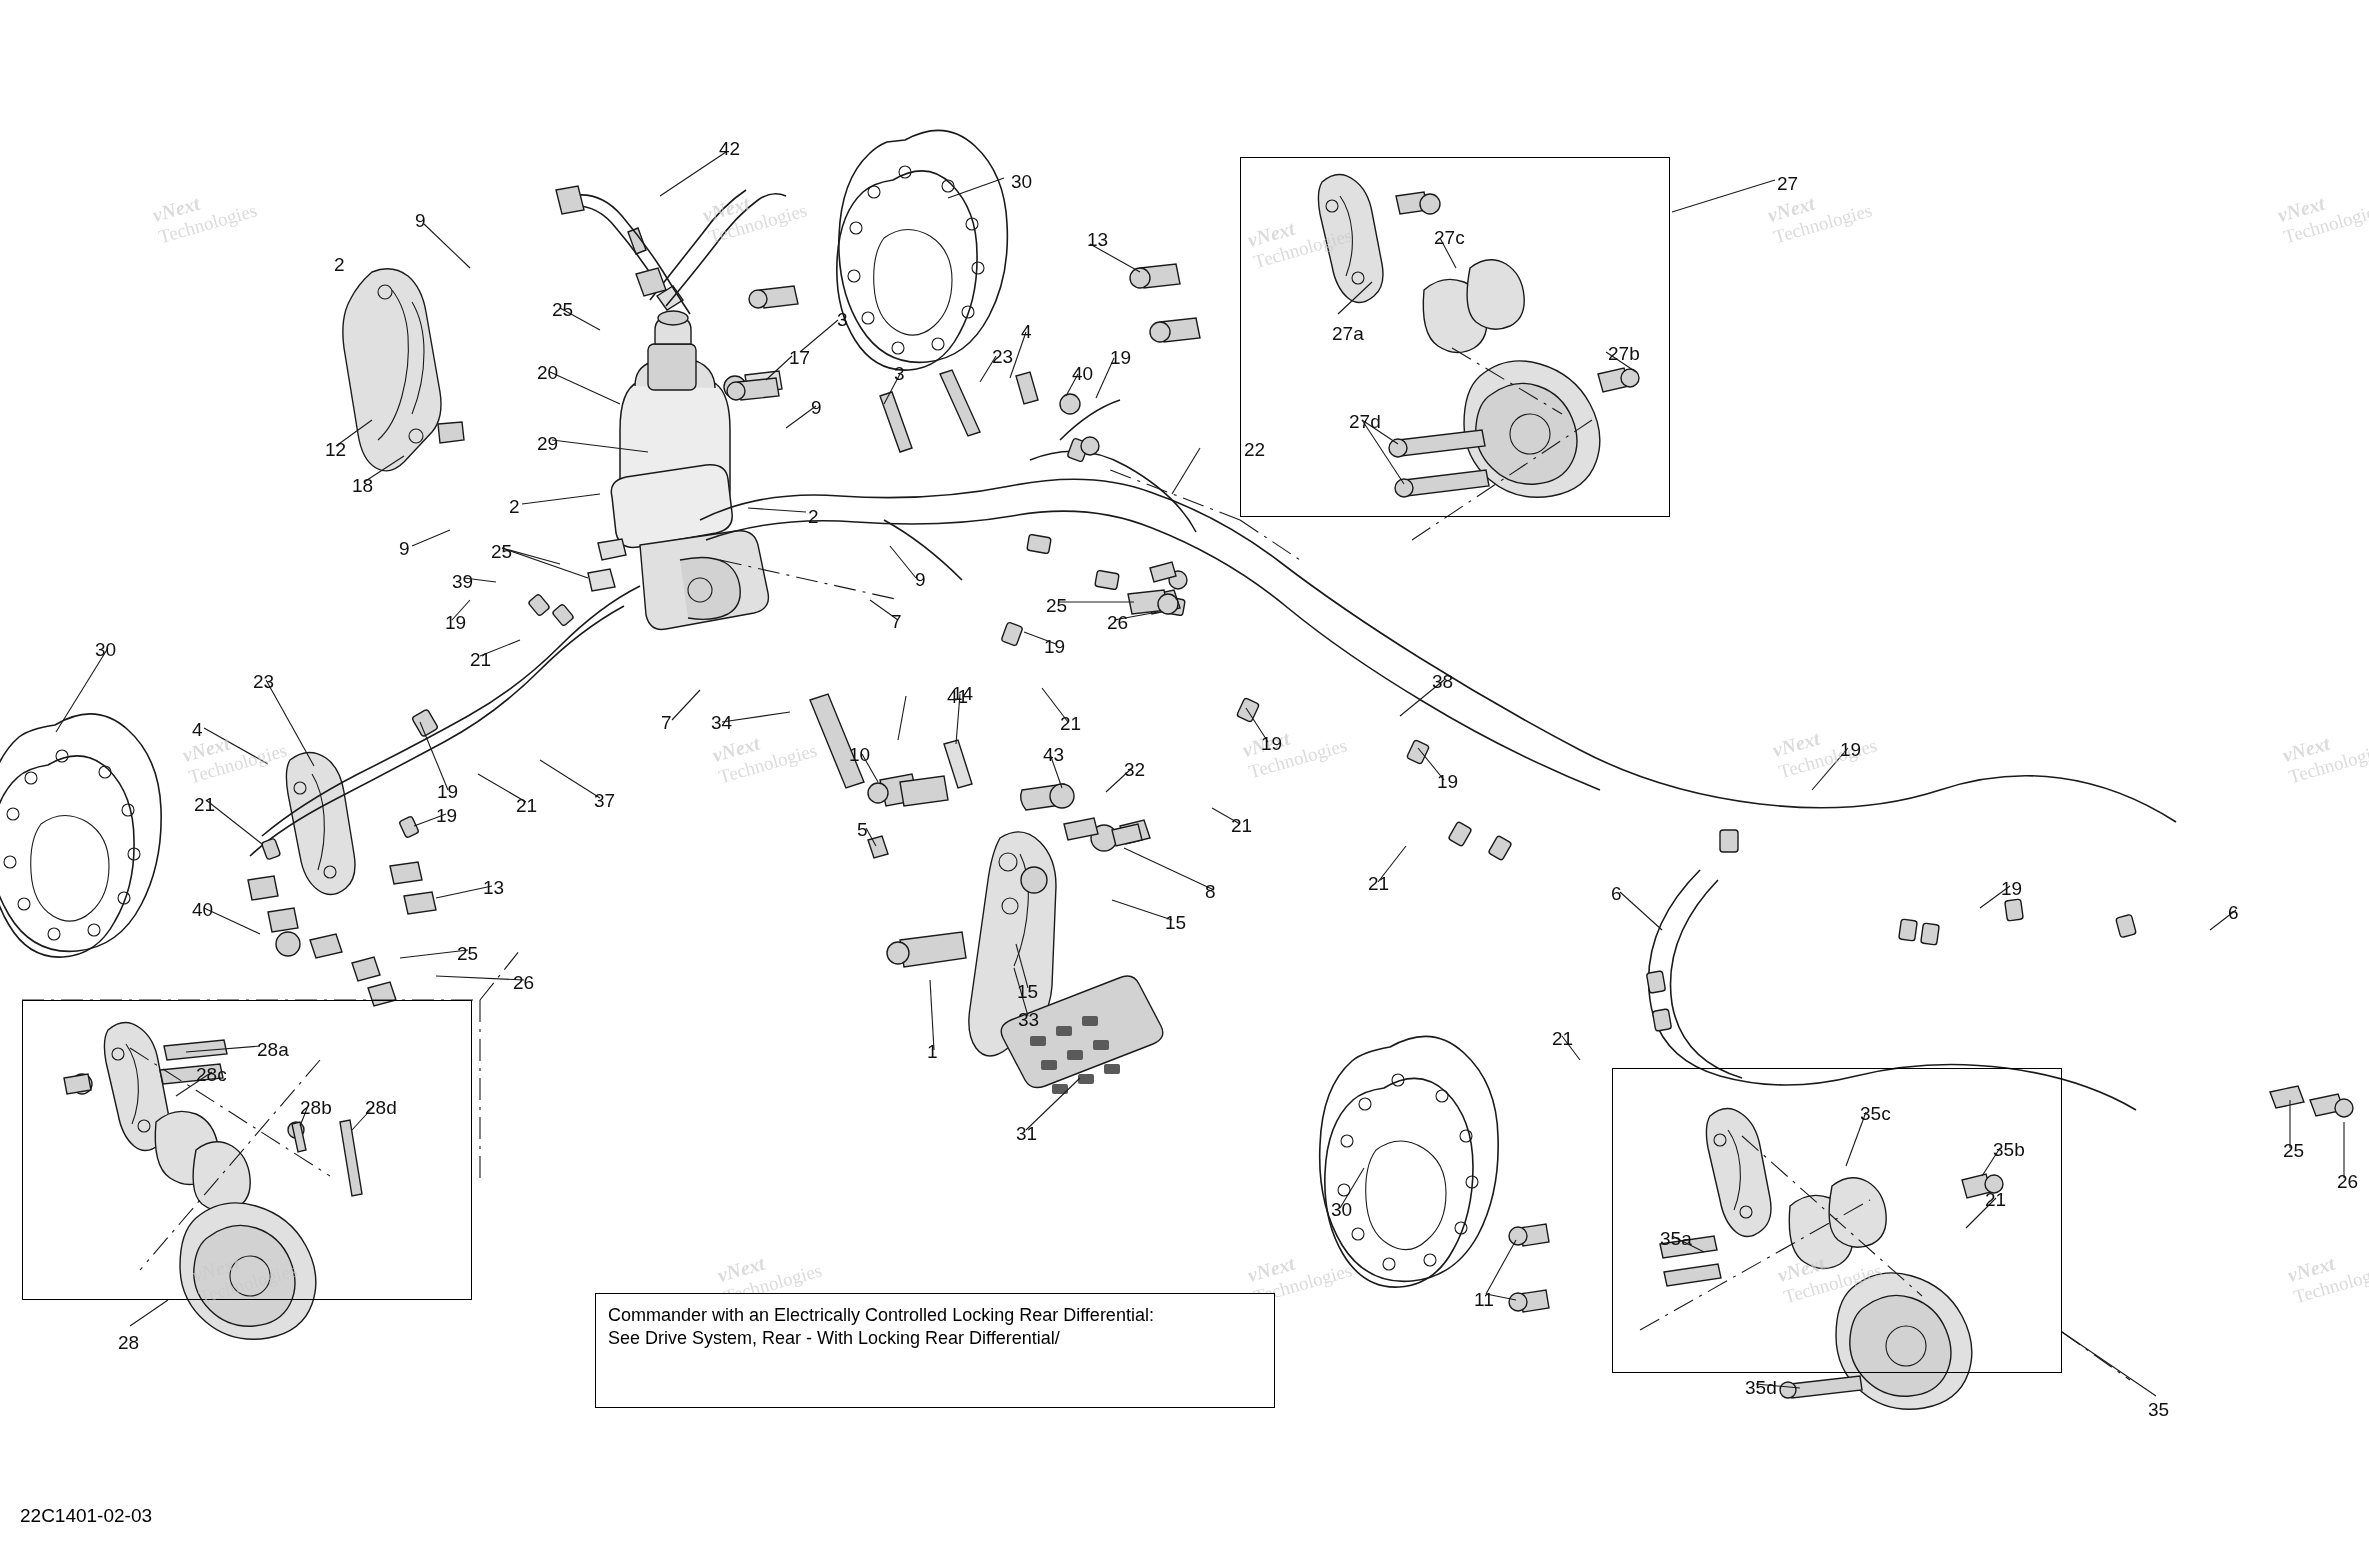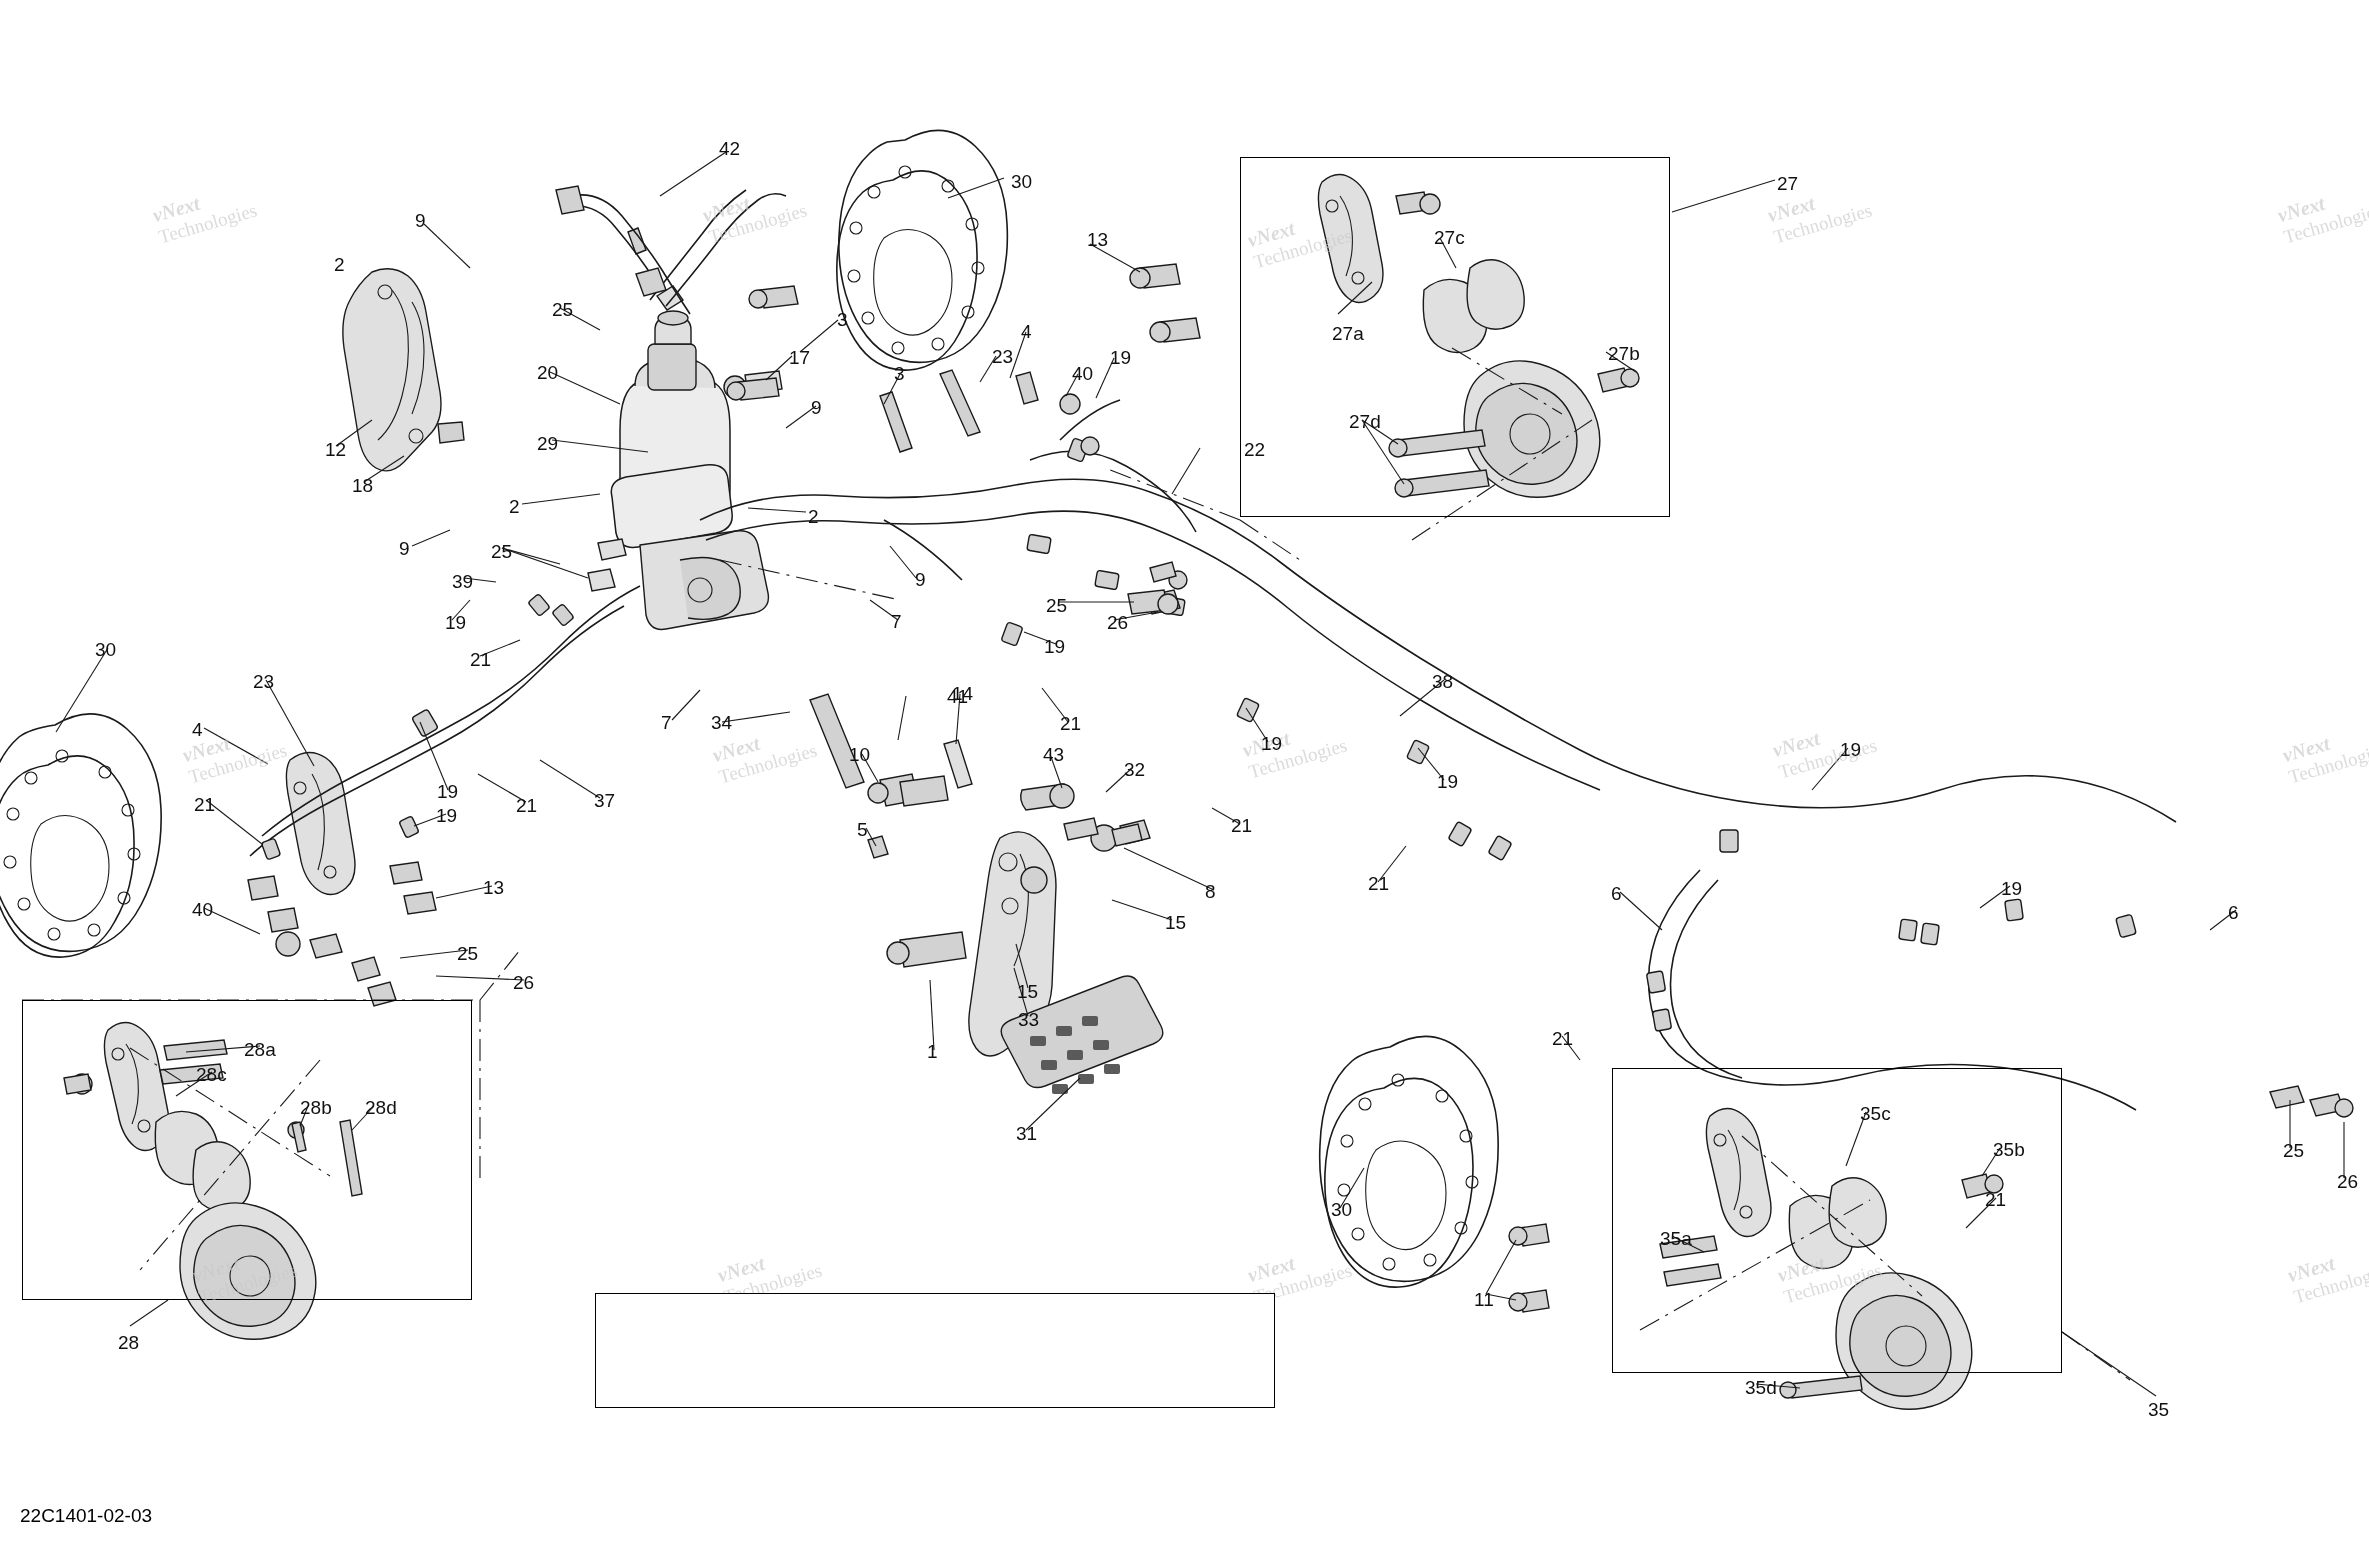--- a/index.html
+++ b/index.html
@@ -575,37 +575,41 @@
       <div class="callout" style="left: 1205px; top: 882px;">8</div>
       <div class="callout" style="left: 483px; top: 878px;">13</div>
       <div class="callout" style="left: 436px; top: 806px;">19</div>
       <div class="callout" style="left: 192px; top: 900px;">40</div>
       <div class="callout" style="left: 457px; top: 944px;">25</div>
       <div class="callout" style="left: 513px; top: 973px;">26</div>
       <div class="callout" style="left: 1165px; top: 913px;">15</div>
       <div class="callout" style="left: 1017px; top: 982px;">15</div>
       <div class="callout" style="left: 1018px; top: 1010px;">33</div>
       <div class="callout" style="left: 927px; top: 1042px;">1</div>
-      <div class="callout" style="left: 244px; top: 1040px;">28a</div>
+      <div class="callout" style="left: 257px; top: 1040px;">28a</div>
       <div class="callout" style="left: 196px; top: 1065px;">28c</div>
       <div class="callout" style="left: 300px; top: 1098px;">28b</div>
       <div class="callout" style="left: 365px; top: 1098px;">28d</div>
       <div class="callout" style="left: 1016px; top: 1124px;">31</div>
       <div class="callout" style="left: 1860px; top: 1104px;">35c</div>
       <div class="callout" style="left: 1993px; top: 1140px;">35b</div>
       <div class="callout" style="left: 1331px; top: 1200px;">30</div>
       <div class="callout" style="left: 1660px; top: 1229px;">35a</div>
       <div class="callout" style="left: 1474px; top: 1290px;">11</div>
       <div class="callout" style="left: 1985px; top: 1190px;">21</div>
       <div class="callout" style="left: 1552px; top: 1029px;">21</div>
       <div class="callout" style="left: 2283px; top: 1141px;">25</div>
       <div class="callout" style="left: 2337px; top: 1172px;">26</div>
       <div class="callout" style="left: 118px; top: 1333px;">28</div>
       <div class="callout" style="left: 1745px; top: 1378px;">35d</div>
       <div class="callout" style="left: 2148px; top: 1400px;">35</div>
     </div>
 
   <div id="note-box">
+    <p>
+      <span>Commander with an Electrically Controlled Locking Rear Differential:</span><br>
+      <span>See Drive System, Rear - With Locking Rear Differential/</span>
+    </p>
   </div>
 
   <div id="doc-id">22C1401-02-03</div>
 
 </div>
 
 </body></html>

